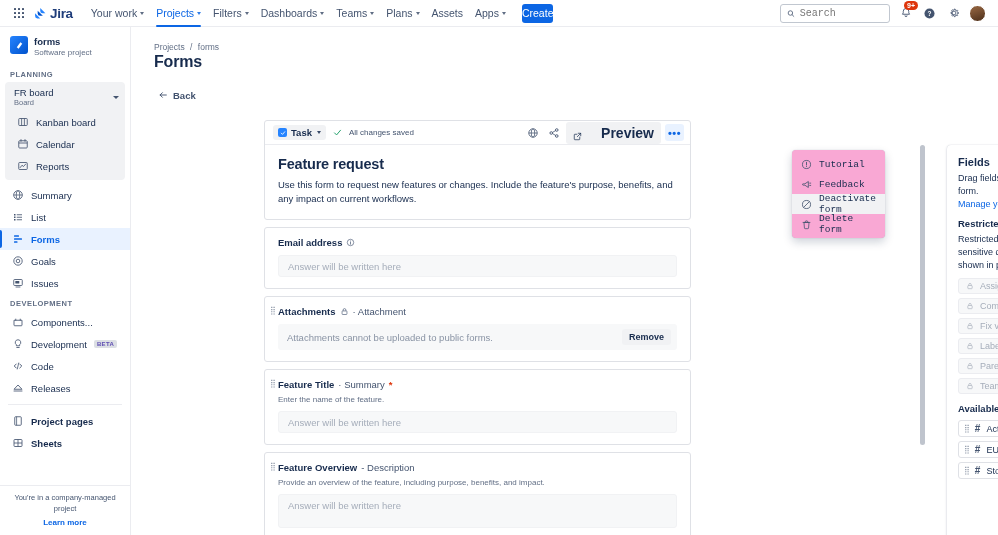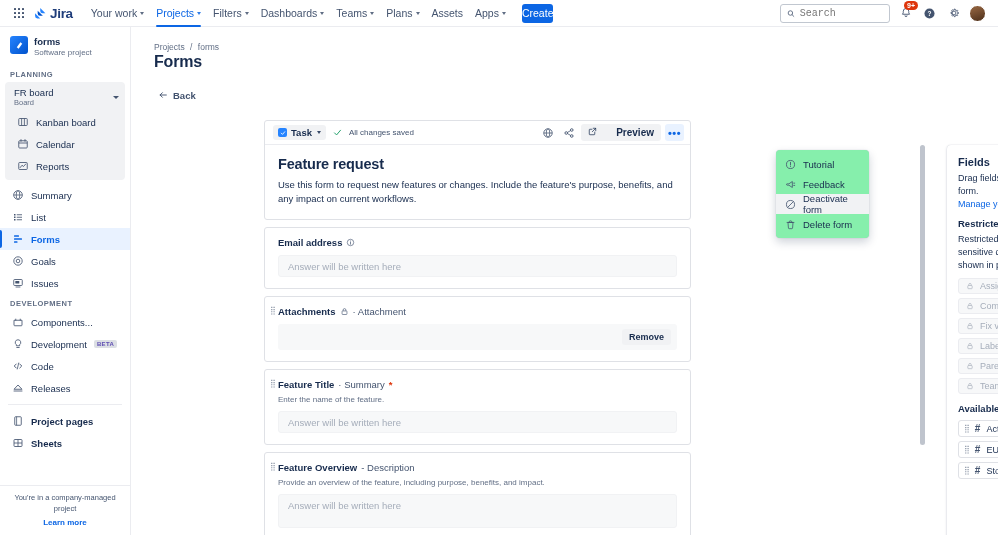--- a/index.html
+++ b/index.html
@@ -128,22 +128,22 @@
   }
   .taskchip {
     display: flex; align-items: center; gap: 4px; background: #F1F2F4;
     border-radius: 3px; padding: 2px 5px; font-size: 9.5px; font-weight: 600; color: #172B4D;
   }
   .taskbox { width: 9px; height: 9px; border-radius: 2px; background: #2684FF; display: flex; align-items: center; justify-content: center; }
   .savedtxt { font-size: 8px; color: #44546F; }
   .tb-right { margin-left: auto; display: flex; align-items: center; gap: 4px; }
   .tb-ico { width: 17px; height: 17px; display: flex; align-items: center; justify-content: center; border-radius: 3px; color: #44546F; }
   .previewbtn {
-    display: flex; align-items: flex-start; gap: 19px; background: #F1F2F4; border-radius: 3px;
-    padding: 3px 7px; font-size: 10px; font-weight: 600; color: #172B4D;
+    display: flex; align-items: flex-end; gap: 19px; background: #F1F2F4; border-radius: 3px;
+    padding: 3px 7px; font-size: 14px; font-weight: 600; color: #172B4D;
   }
   .morebtn { background: #E9F2FF; color: #0C66E4; border-radius: 3px; width: 19px; height: 17px;
     display: flex; align-items: center; justify-content: center; font-size: 11px; font-weight: 700; letter-spacing: .5px; }
 
   .fc-head { padding: 11px 13px 13px; }
   .ftitle { font-size: 14.5px; font-weight: 600; color: #172B4D; letter-spacing: -.2px; }
   .fdesc { font-size: 9.5px; color: #172B4D; line-height: 14px; margin-top: 6px; }
 
   .fieldcard {
     background: #fff; border: 1px solid #DFE1E6; border-radius: 3px;
@@ -162,24 +162,25 @@
   .answerbox.tall { height: 34px; align-items: flex-start; padding-top: 5px; }
   .warnbox {
     margin-top: 7px; background: #F7F8F9; border-radius: 3px; height: 26px;
     display: flex; align-items: center; padding: 0 6px 0 9px;
     font-size: 9.5px; color: #8993A4;
   }
   .removebtn { margin-left: auto; background: #F1F2F4; border-radius: 3px; padding: 3px 7px; font-size: 9px; font-weight: 600; color: #172B4D; }
 
   
   .menu {
-    position: absolute; left: 512px; top: 30px; width: 93px;
-    background: #86efac; border-radius: 4px; padding: 4px 0;
+    position: absolute; left: 528px; top: 30px; width: 93px;
+    background: #f9a8d4; border-radius: 4px; padding: 4px 0;
     box-shadow: 0 4px 10px rgba(9,30,66,.20), 0 0 1px rgba(9,30,66,.28);
     z-index: 40;
+    font-family: Liberation Mono, monospace;
   }
   .menuitem {
     display: flex; align-items: center; gap: 7px; height: 20px;
     padding: 0 9px; font-size: 9.5px; color: #172B4D;
   }
   .menuitem.hover { background: #F1F2F4; }
   .menuitem .mi { width: 11px; height: 11px; display: flex; align-items: center; justify-content: center; color: #44546F; }
 
   
   .vscroll { position: absolute; left: 789px; top: 118px; width: 5px; height: 412px; }
@@ -568,20 +569,21 @@
         <span class="drag">⣿</span>
         <div class="flabel">
           <span>Attachments</span>
           <svg width="9" height="9" viewBox="0 0 24 24">
             <rect x="5.5" y="10.5" width="13" height="9.5" rx="1.7" fill="none" stroke="#44546F" stroke-width="1.7"></rect>
             <path d="M8.3 10.5V8a3.7 3.7 0 0 1 7.4 0v2.5" fill="none" stroke="#44546F" stroke-width="1.7"></path>
           </svg>
           <span class="fsystem">· Attachment</span>
         </div>
         <div class="warnbox">
+          <span>Attachments cannot be uploaded to public forms.</span>
           <span class="removebtn">Remove</span>
         </div>
       </div>
 
       <div class="fieldcard">
         <span class="drag">⣿</span>
         <div class="flabel">
           <span>Feature Title</span>
           <span class="fsystem">· Summary</span>
             <span class="req">*</span>

